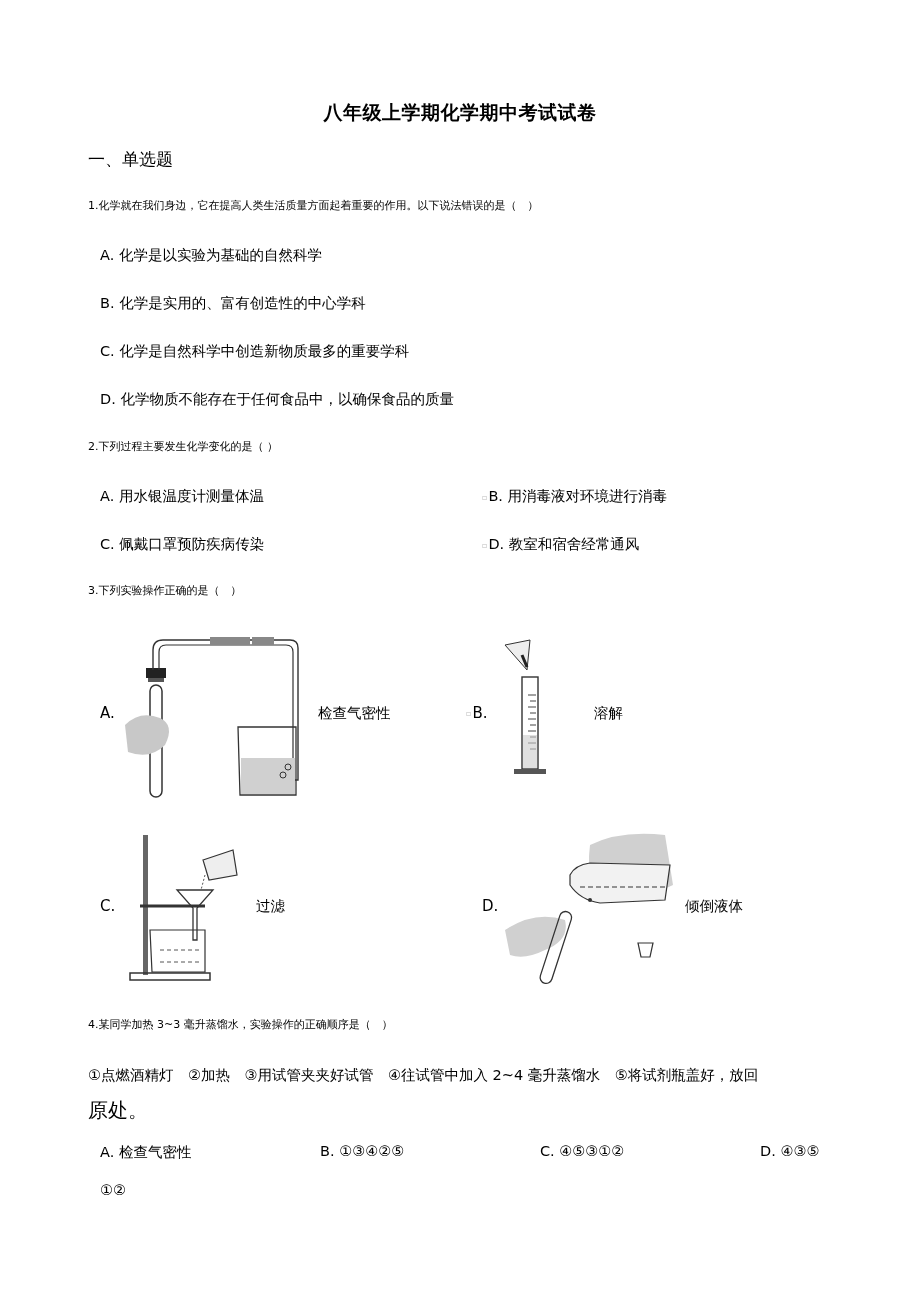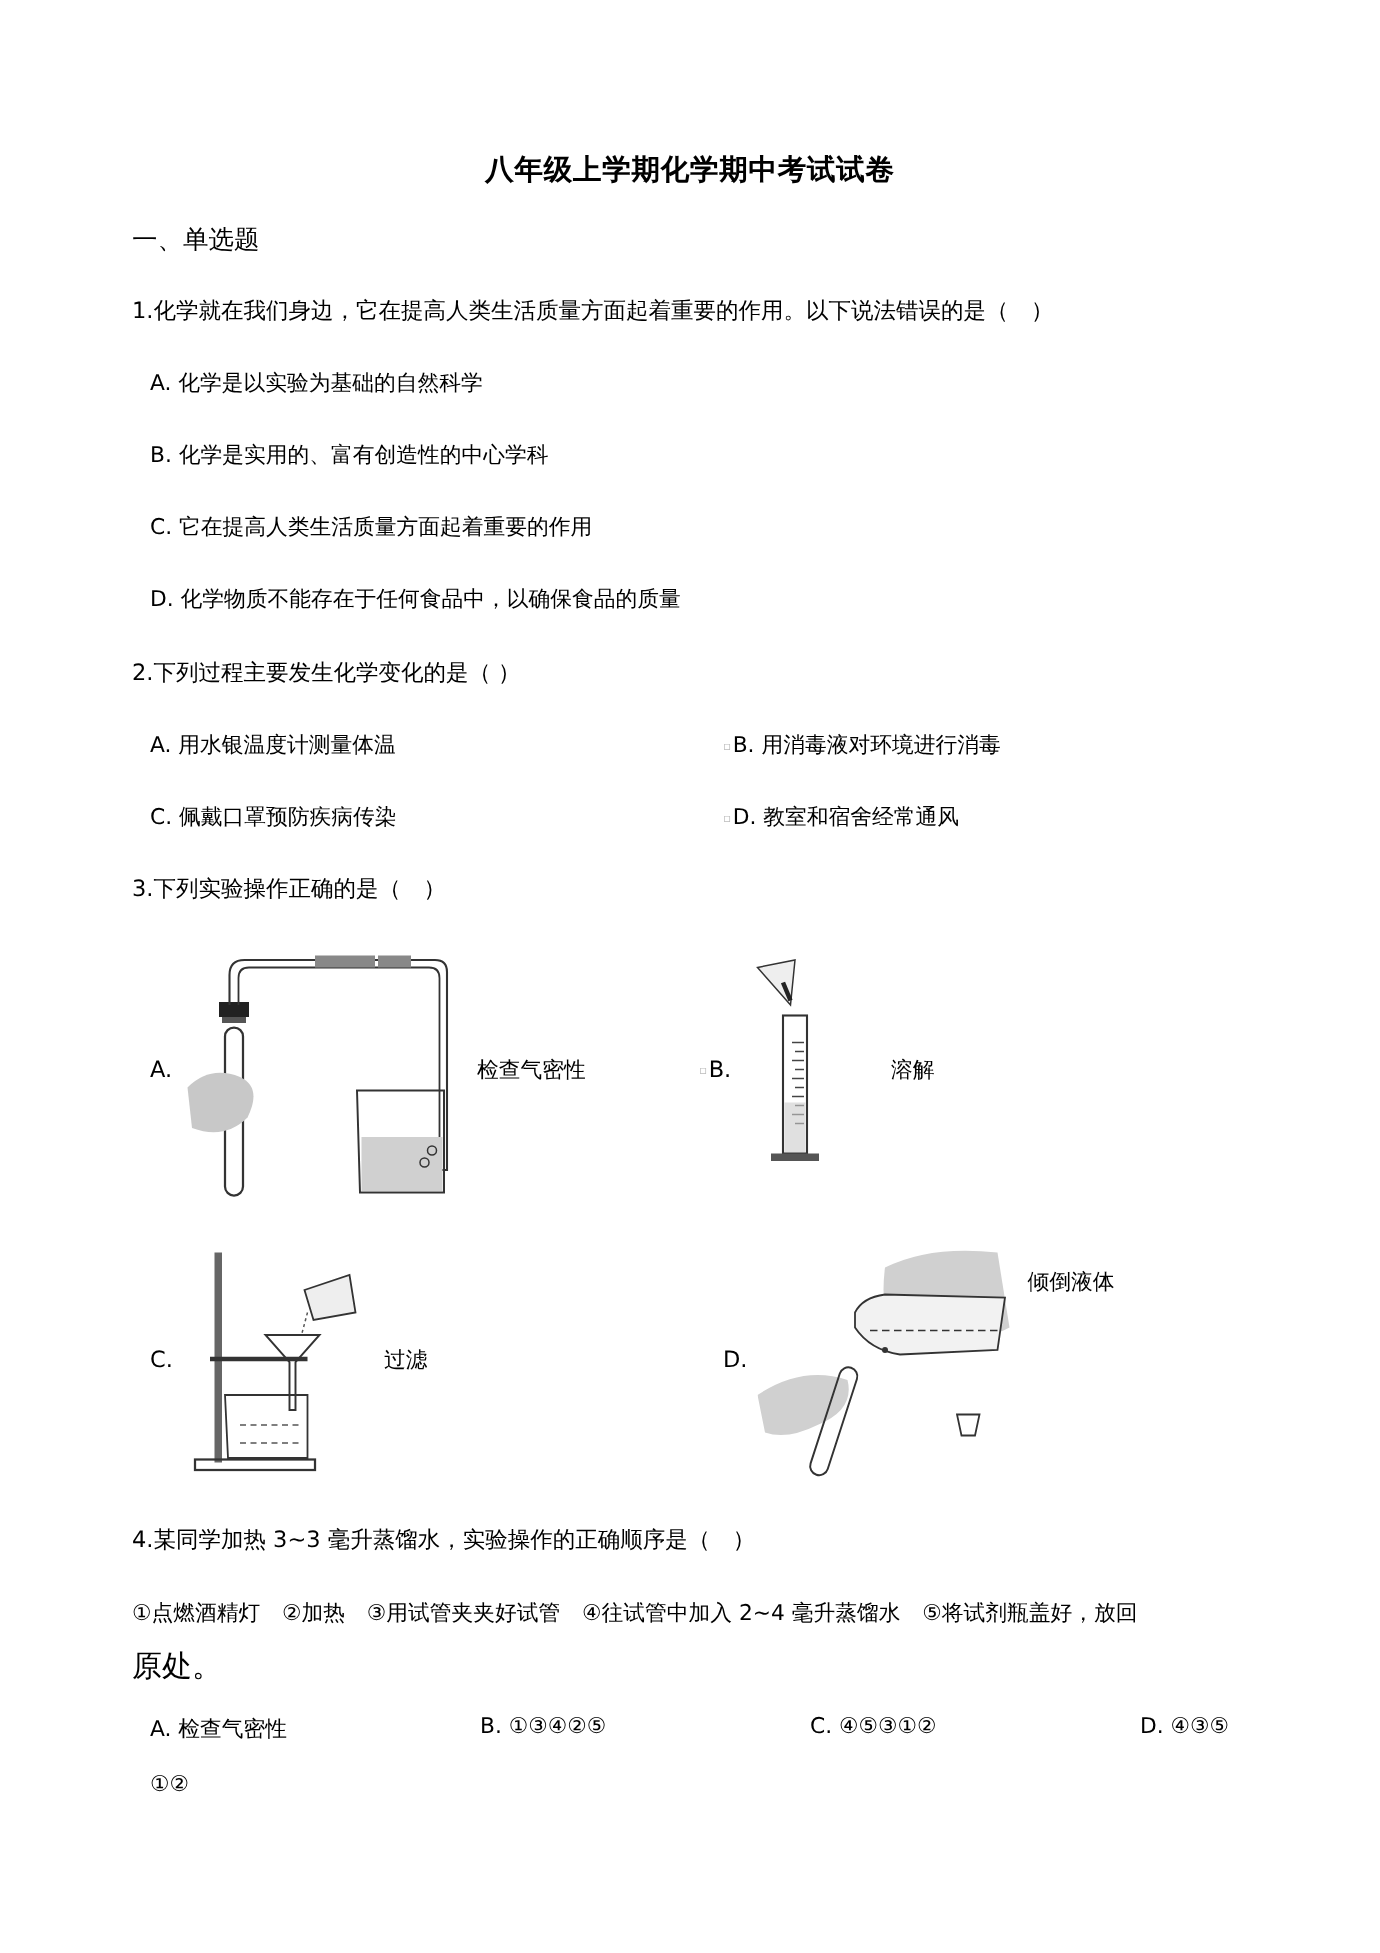--- a/index.html
+++ b/index.html
@@ -4,35 +4,35 @@
 <style>
   html, body { margin: 0; padding: 0; background: #ffffff; }
   body {
     width: 920px; height: 1302px; position: relative; overflow: hidden;
     font-family: "DejaVu Sans", "Liberation Sans", sans-serif;
     color: #000;
   }
   .abs { position: absolute; white-space: nowrap; }
   .title { left: 0; width: 920px; top: 100px; text-align: center; font-size: 19px; font-weight: bold; letter-spacing: 0.5px; }
   .section { left: 88px; top: 148px; font-size: 17px; font-weight: normal; }
-  .q { font-size: 15px; left: 88px; }
+  .q { font-size: 11px; left: 88px; }
   .opt { font-size: 14.5px; }
   .mark { color: #bbb; font-size: 8px; margin-right: 1px; vertical-align: middle; }
   svg { position: absolute; }
 </style>
 </head>
 <body>
 
 <div class="abs title">八年级上学期化学期中考试试卷</div>
 <div class="abs section">一、单选题</div>
 
 <div class="abs q" style="top:198px">1.化学就在我们身边，它在提高人类生活质量方面起着重要的作用。以下说法错误的是（　）</div>
 <div class="abs opt" style="left:100px; top:246px">A. 化学是以实验为基础的自然科学</div>
 <div class="abs opt" style="left:100px; top:294px">B. 化学是实用的、富有创造性的中心学科</div>
-<div class="abs opt" style="left:100px; top:342px">C. 它在提高人类生活质量方面起着重要的作用</div>
+<div class="abs opt" style="left:100px; top:342px">C. 化学是自然科学中创造新物质最多的重要学科</div>
 <div class="abs opt" style="left:100px; top:390px">D. 化学物质不能存在于任何食品中，以确保食品的质量</div>
 
 <div class="abs q" style="top:439px">2.下列过程主要发生化学变化的是（ ）</div>
 <div class="abs opt" style="left:100px; top:487px">A. 用水银温度计测量体温</div>
 <div class="abs opt" style="left:482px; top:487px"><span class="mark">▫</span><span>B. 用消毒液对环境进行消毒</span></div>
 <div class="abs opt" style="left:100px; top:535px">C. 佩戴口罩预防疾病传染</div>
 <div class="abs opt" style="left:482px; top:535px"><span class="mark">▫</span><span>D. 教室和宿舍经常通风</span></div>
 
 <div class="abs q" style="top:583px">3.下列实验操作正确的是（　）</div>
 
@@ -96,21 +96,21 @@
 <div class="abs opt" style="left:482px; top:897px; font-size:15px">D.</div>
 <svg style="left:505px; top:825px" width="170" height="165" viewBox="0 0 170 165">
   <path d="M85 20 Q115 5 160 10 L168 60 Q140 75 100 68 Q80 60 85 20 Z" fill="#d0d0d0"></path>
   <path d="M65 50 Q70 40 85 38 L165 40 L160 75 L95 78 Q75 75 65 60 Z" fill="#f2f2f2" stroke="#333" stroke-width="1.2"></path>
   <line x1="75" y1="62" x2="160" y2="62" stroke="#333" stroke-dasharray="5,3"></line>
   <circle cx="85" cy="75" r="2" fill="#333"></circle>
   <path d="M0 105 Q30 85 60 95 Q65 115 40 125 Q20 135 5 130 Z" fill="#d0d0d0"></path>
   <rect x="45" y="85" width="12" height="75" rx="6" transform="rotate(18 51 122)" fill="none" stroke="#333" stroke-width="1.3"></rect>
   <path d="M133 118 H148 L145 132 H136 Z" fill="none" stroke="#333" stroke-width="1.2"></path>
 </svg>
-<div class="abs opt" style="left:685px; top:845px">倾倒液体</div>
+<div class="abs opt" style="left:685px; top:897px">倾倒液体</div>
 
 <div class="abs q" style="top:1017px">4.某同学加热 3~3 毫升蒸馏水，实验操作的正确顺序是（　）</div>
 <div class="abs q" style="top:1066px; font-size:14.5px">①点燃酒精灯　②加热　③用试管夹夹好试管　④往试管中加入 2~4 毫升蒸馏水　⑤将试剂瓶盖好，放回</div>
 <div class="abs q" style="top:1097px; font-size:20px">原处。</div>
 <div class="abs opt" style="left:100px; top:1143px">A. 检查气密性</div>
 <div class="abs opt" style="left:320px; top:1143px">B. ①③④②⑤</div>
 <div class="abs opt" style="left:540px; top:1143px">C. ④⑤③①②</div>
 <div class="abs opt" style="left:760px; top:1143px">D. ④③⑤</div>
 <div class="abs opt" style="left:100px; top:1182px">①②</div>
 

